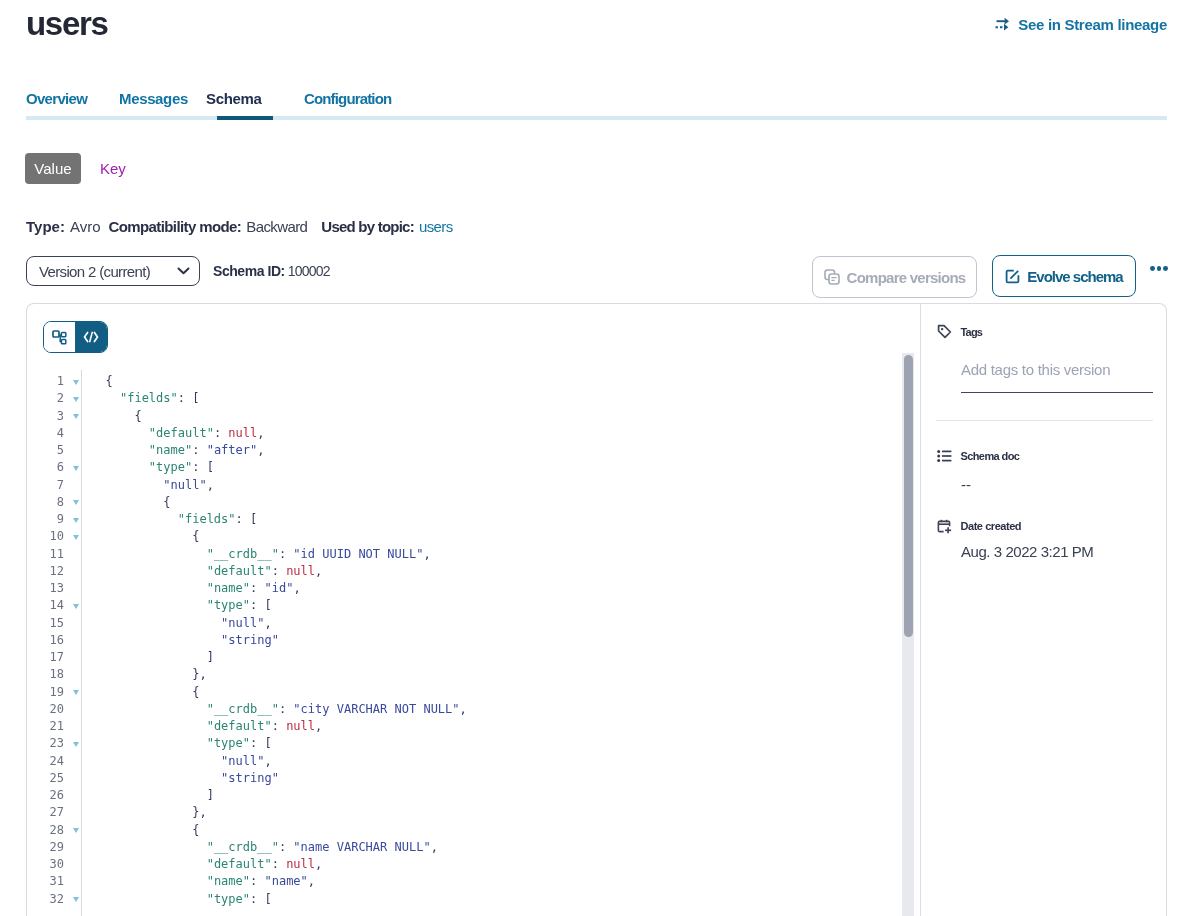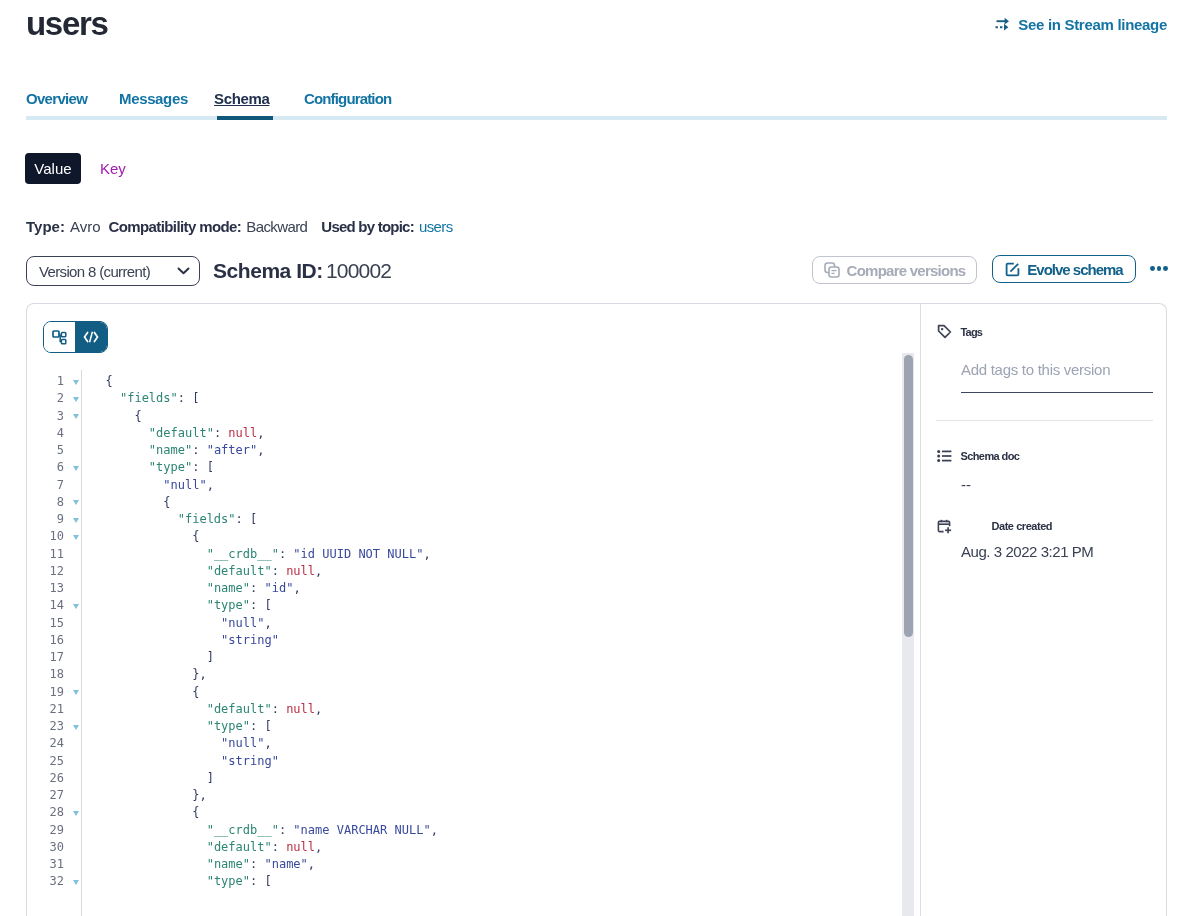--- a/index.html
+++ b/index.html
@@ -27,36 +27,36 @@
 
   
   .tabs {
     left: 26px; top: 90px; width: 500px; height: 26px;
     font-size: 15px; font-weight: 600;
   }
   .tab { position: absolute; top: 0; color: #1374a4; cursor: pointer; }
   .tab.active { color: #20304e; }
   .tab-1 { left: 0; letter-spacing: -0.7px; }
   .tab-2 { left: 93px; letter-spacing: -0.35px; }
-  .tab-3 { left: 188px; letter-spacing: -0.35px; text-decoration: underline; }
+  .tab-3 { left: 180px; letter-spacing: -0.35px; }
   .tab-4 { left: 278px; letter-spacing: -0.85px; }
   .tab-strip {
     left: 26px; top: 115.5px; width: 1141px; height: 4.5px;
     background: #d7eaf4;
   }
   .tab-strip-active {
     left: 217px; top: 115.5px; width: 55.5px; height: 4.5px;
     background: #0f587a;
   }
 
   
   .vk-row { left: 25px; top: 153px; display: flex; align-items: center; }
   .vk-value {
     width: 56px; height: 31px; border-radius: 4px;
-    background: #0f172a; color: #ffffff;
+    background: #737373; color: #ffffff;
     font-size: 15px; display: flex; align-items: center; justify-content: center;
     cursor: pointer;
   }
   .vk-key {
     height: 31px; margin-left: 19px;
     color: #a21caf; font-size: 15px;
     display: flex; align-items: center; justify-content: center;
     cursor: pointer;
   }
 
@@ -77,21 +77,21 @@
   .version-select {
     left: 26px; top: 256px; width: 174px; height: 30px;
     border: 1.5px solid #3c4254; border-radius: 8px;
     display: flex; align-items: center;
     padding: 0 9px 0 12px;
     font-size: 15px; color: #3c4254;
     cursor: pointer; background: #fff;
   }
   .version-select .vtext { flex: 1; letter-spacing: -0.65px; }
   .btn {
-    height: 28px; border-radius: 8px; background: #fff;
+    height: 42px; border-radius: 8px; background: #fff;
     display: flex; align-items: center; justify-content: center; gap: 7px;
     font-size: 15px; font-weight: bold;
   }
   .btn-compare {
     left: 812px; top: 256px; width: 165px;
     border: 1.5px solid #bfc4cf; color: #a6abb8; cursor: default;
     letter-spacing: -0.75px;
   }
   .btn-evolve {
     left: 992px; top: 255px; width: 144px;
@@ -100,21 +100,21 @@
   }
   .more-menu {
     left: 1143px; top: 253px; width: 32px; height: 31px;
     display: flex; align-items: center; justify-content: center; gap: 1.6px;
     cursor: pointer;
   }
   .more-menu i {
     width: 4.8px; height: 4.8px; border-radius: 50%;
     background: #11618a; display: block;
   }
-  .schema-id { left: 213px; top: 256px; height: 30px; display: flex; align-items: center; font-size: 21px; gap: 3px;}
+  .schema-id { left: 213px; top: 256px; height: 30px; display: flex; align-items: center; font-size: 14px; gap: 3px;}
   .schema-id b { color: #2a3147; letter-spacing: -0.45px; }
   .schema-id span { letter-spacing: -0.8px; }
 
   
   .panel {
     left: 26px; top: 303px; width: 1141px; height: 620px;
     border: 1px solid #d9dbe3; border-bottom: none;
     border-radius: 8px 8px 0 0;
     background: #fff;
   }
@@ -194,21 +194,21 @@
     font-family: "Liberation Sans", sans-serif;
     letter-spacing: -0.28px;
     padding: 0 0 14px 0;
   }
   .tags-input::placeholder { color: #9da3b4; opacity: 1; }
   .side-sep { position: absolute; left: 16px; top: 115.5px; width: 217px; height: 1px; background: #e2e4e9; }
   .docs-row { left: 17px; top: 145px; }
   .docs-row .heading { letter-spacing: -0.6px; }
   .doc-value { position: absolute; left: 41px; top: 171.5px; font-size: 15px; color: #3a4153; }
   .date-row { left: 17px; top: 214.5px; }
-  .date-row .heading { letter-spacing: -0.45px; margin-left: 31px; }
+  .date-row .heading { letter-spacing: -0.45px; }
   .date-value { position: absolute; left: 41px; top: 238.5px; font-size: 15px; color: #3a4153; letter-spacing: -0.45px; }
 </style>
 </head>
 <body>
 
 <h1 class="abs page-title">users</h1>
 
 <div class="abs lineage-link">
   <svg width="16" height="15" viewBox="0 0 16 15">
     <g stroke="#175e84" stroke-width="1.9" fill="none">
@@ -243,21 +243,21 @@
   <b class="ls-06">Compatibility mode:</b>
     <span class="meta-sp"></span>
   <span class="ls-06">Backward</span>
     <span class="meta-gap2"></span>
   <b class="ls-077">Used by topic:</b>
     <span class="meta-sp"></span>
   <span class="link-teal ls-06">users</span>
 </div>
 
 <div class="abs version-select">
-  <span class="vtext">Version 8 (current)</span>
+  <span class="vtext">Version 2 (current)</span>
   <svg width="13" height="8" viewBox="0 0 13 8">
     <path d="M1.5 1.5 L6.5 6.2 L11.5 1.5" stroke="#2c3145" stroke-width="2" fill="none" stroke-linecap="round" stroke-linejoin="round"></path>
   </svg>
 </div>
 
 <div class="abs schema-id">
   <b>Schema ID:</b>
   <span>100002</span>
 </div>
 
@@ -321,20 +321,21 @@
         <div class="code-line"><span class="ln">10</span><span class="fold"></span><span class="code-text">            <tk-p>{</tk-p></span></div>
         <div class="code-line"><span class="ln">11</span><span class="code-text">              <tk-k>"__crdb__"</tk-k><tk-p>: </tk-p><tk-s>"id UUID NOT NULL"</tk-s><tk-p>,</tk-p></span></div>
         <div class="code-line"><span class="ln">12</span><span class="code-text">              <tk-k>"default"</tk-k><tk-p>: </tk-p><tk-u>null</tk-u><tk-p>,</tk-p></span></div>
         <div class="code-line"><span class="ln">13</span><span class="code-text">              <tk-k>"name"</tk-k><tk-p>: </tk-p><tk-s>"id"</tk-s><tk-p>,</tk-p></span></div>
         <div class="code-line"><span class="ln">14</span><span class="fold"></span><span class="code-text">              <tk-k>"type"</tk-k><tk-p>: [</tk-p></span></div>
         <div class="code-line"><span class="ln">15</span><span class="code-text">                <tk-s>"null"</tk-s><tk-p>,</tk-p></span></div>
         <div class="code-line"><span class="ln">16</span><span class="code-text">                <tk-s>"string"</tk-s></span></div>
         <div class="code-line"><span class="ln">17</span><span class="code-text">              <tk-p>]</tk-p></span></div>
         <div class="code-line"><span class="ln">18</span><span class="code-text">            <tk-p>},</tk-p></span></div>
         <div class="code-line"><span class="ln">19</span><span class="fold"></span><span class="code-text">            <tk-p>{</tk-p></span></div>
+        <div class="code-line"><span class="ln">20</span><span class="code-text">              <tk-k>"__crdb__"</tk-k><tk-p>: </tk-p><tk-s>"city VARCHAR NOT NULL"</tk-s><tk-p>,</tk-p></span></div>
         <div class="code-line"><span class="ln">21</span><span class="code-text">              <tk-k>"default"</tk-k><tk-p>: </tk-p><tk-u>null</tk-u><tk-p>,</tk-p></span></div>
         <div class="code-line"><span class="ln">23</span><span class="fold"></span><span class="code-text">              <tk-k>"type"</tk-k><tk-p>: [</tk-p></span></div>
         <div class="code-line"><span class="ln">24</span><span class="code-text">                <tk-s>"null"</tk-s><tk-p>,</tk-p></span></div>
         <div class="code-line"><span class="ln">25</span><span class="code-text">                <tk-s>"string"</tk-s></span></div>
         <div class="code-line"><span class="ln">26</span><span class="code-text">              <tk-p>]</tk-p></span></div>
         <div class="code-line"><span class="ln">27</span><span class="code-text">            <tk-p>},</tk-p></span></div>
         <div class="code-line"><span class="ln">28</span><span class="fold"></span><span class="code-text">            <tk-p>{</tk-p></span></div>
         <div class="code-line"><span class="ln">29</span><span class="code-text">              <tk-k>"__crdb__"</tk-k><tk-p>: </tk-p><tk-s>"name VARCHAR NULL"</tk-s><tk-p>,</tk-p></span></div>
         <div class="code-line"><span class="ln">30</span><span class="code-text">              <tk-k>"default"</tk-k><tk-p>: </tk-p><tk-u>null</tk-u><tk-p>,</tk-p></span></div>
         <div class="code-line"><span class="ln">31</span><span class="code-text">              <tk-k>"name"</tk-k><tk-p>: </tk-p><tk-s>"name"</tk-s><tk-p>,</tk-p></span></div>

